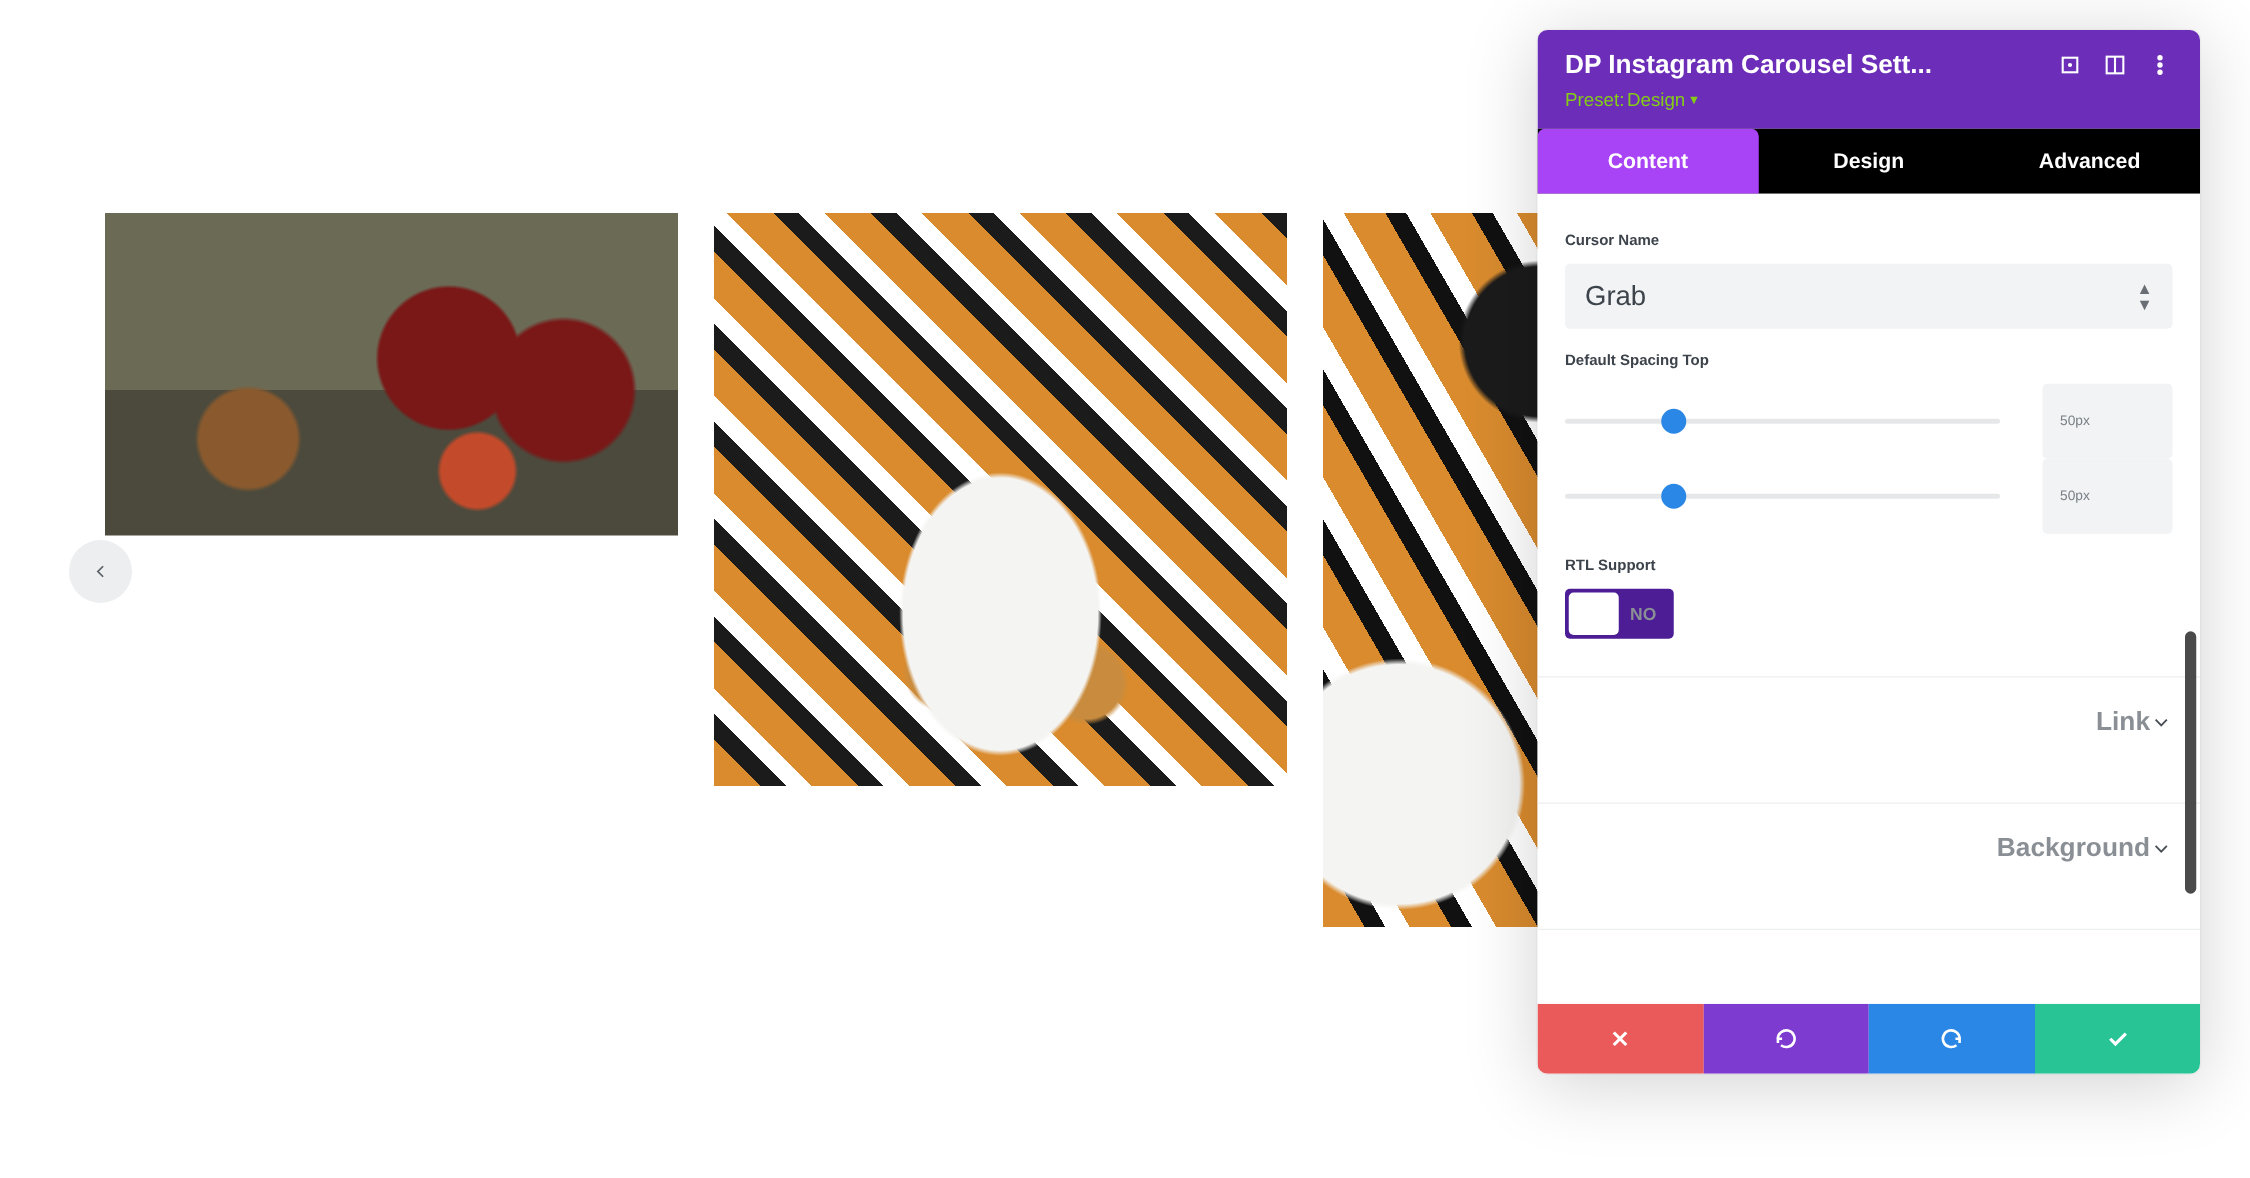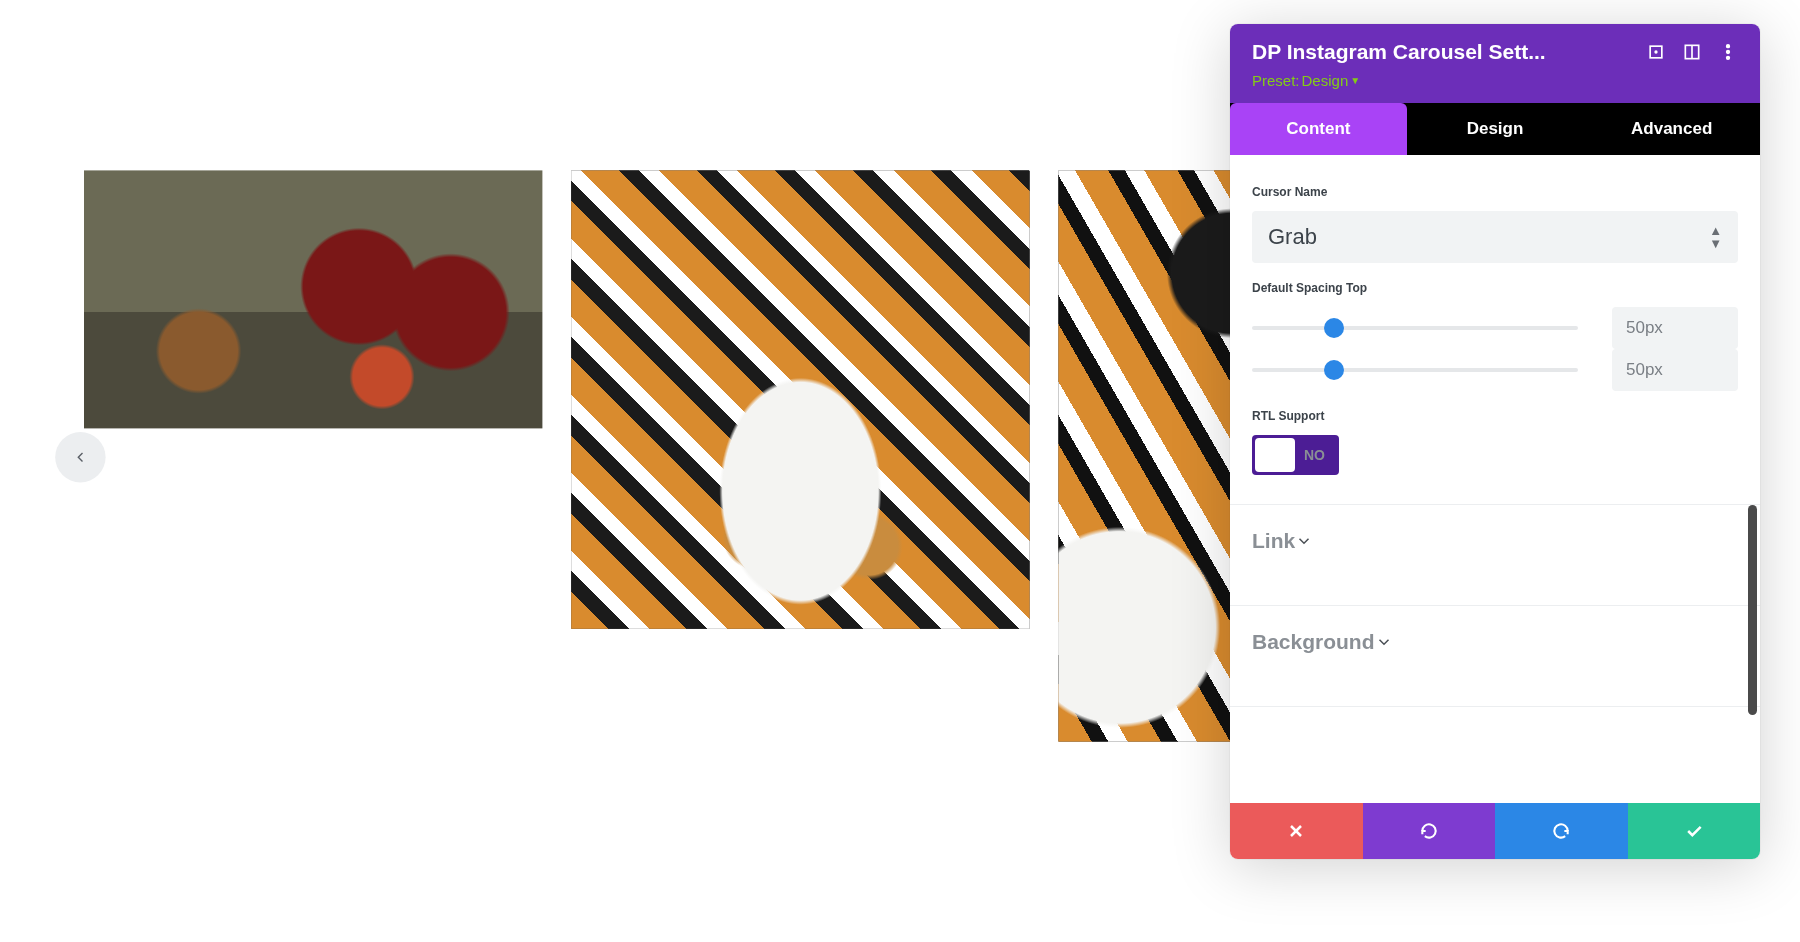--- a/index.html
+++ b/index.html
@@ -219,25 +219,25 @@
   position: absolute;
   left: 25%;
   top: 50%;
   transform: translate(-50%, -50%);
   width: 20px;
   height: 20px;
   border-radius: 50%;
   background: #2b87e6;
 }
 .slider-value {
-  width: 126px;
+  width: 104px;
   background: #f1f3f4;
   border: none;
-  padding: 11px 14px;
-  font-size: 17px;
+  padding: 24px 14px;
+  font-size: 11px;
   color: #7a7f85;
   border-radius: 4px;
 }
 
 .toggle {
   display: inline-flex;
   align-items: center;
   background: #4c1d95;
   border-radius: 4px;
   overflow: hidden;
@@ -258,21 +258,21 @@
 }
 
 .group-divider {
   height: 1px;
   background: #eceef0;
   margin: 28px -22px 0;
 }
 .group-header {
   display: flex;
   align-items: center;
-  justify-content: flex-start;
+  justify-content: flex-end;
   padding: 24px 0;
   cursor: pointer;
 }
 .group-title {
   font-size: 21px;
   font-weight: 600;
   color: #8a8f95;
 }
 .group-header svg { width: 18px; height: 18px; stroke: #4a4f55; stroke-width: 2; fill: none; }
 

